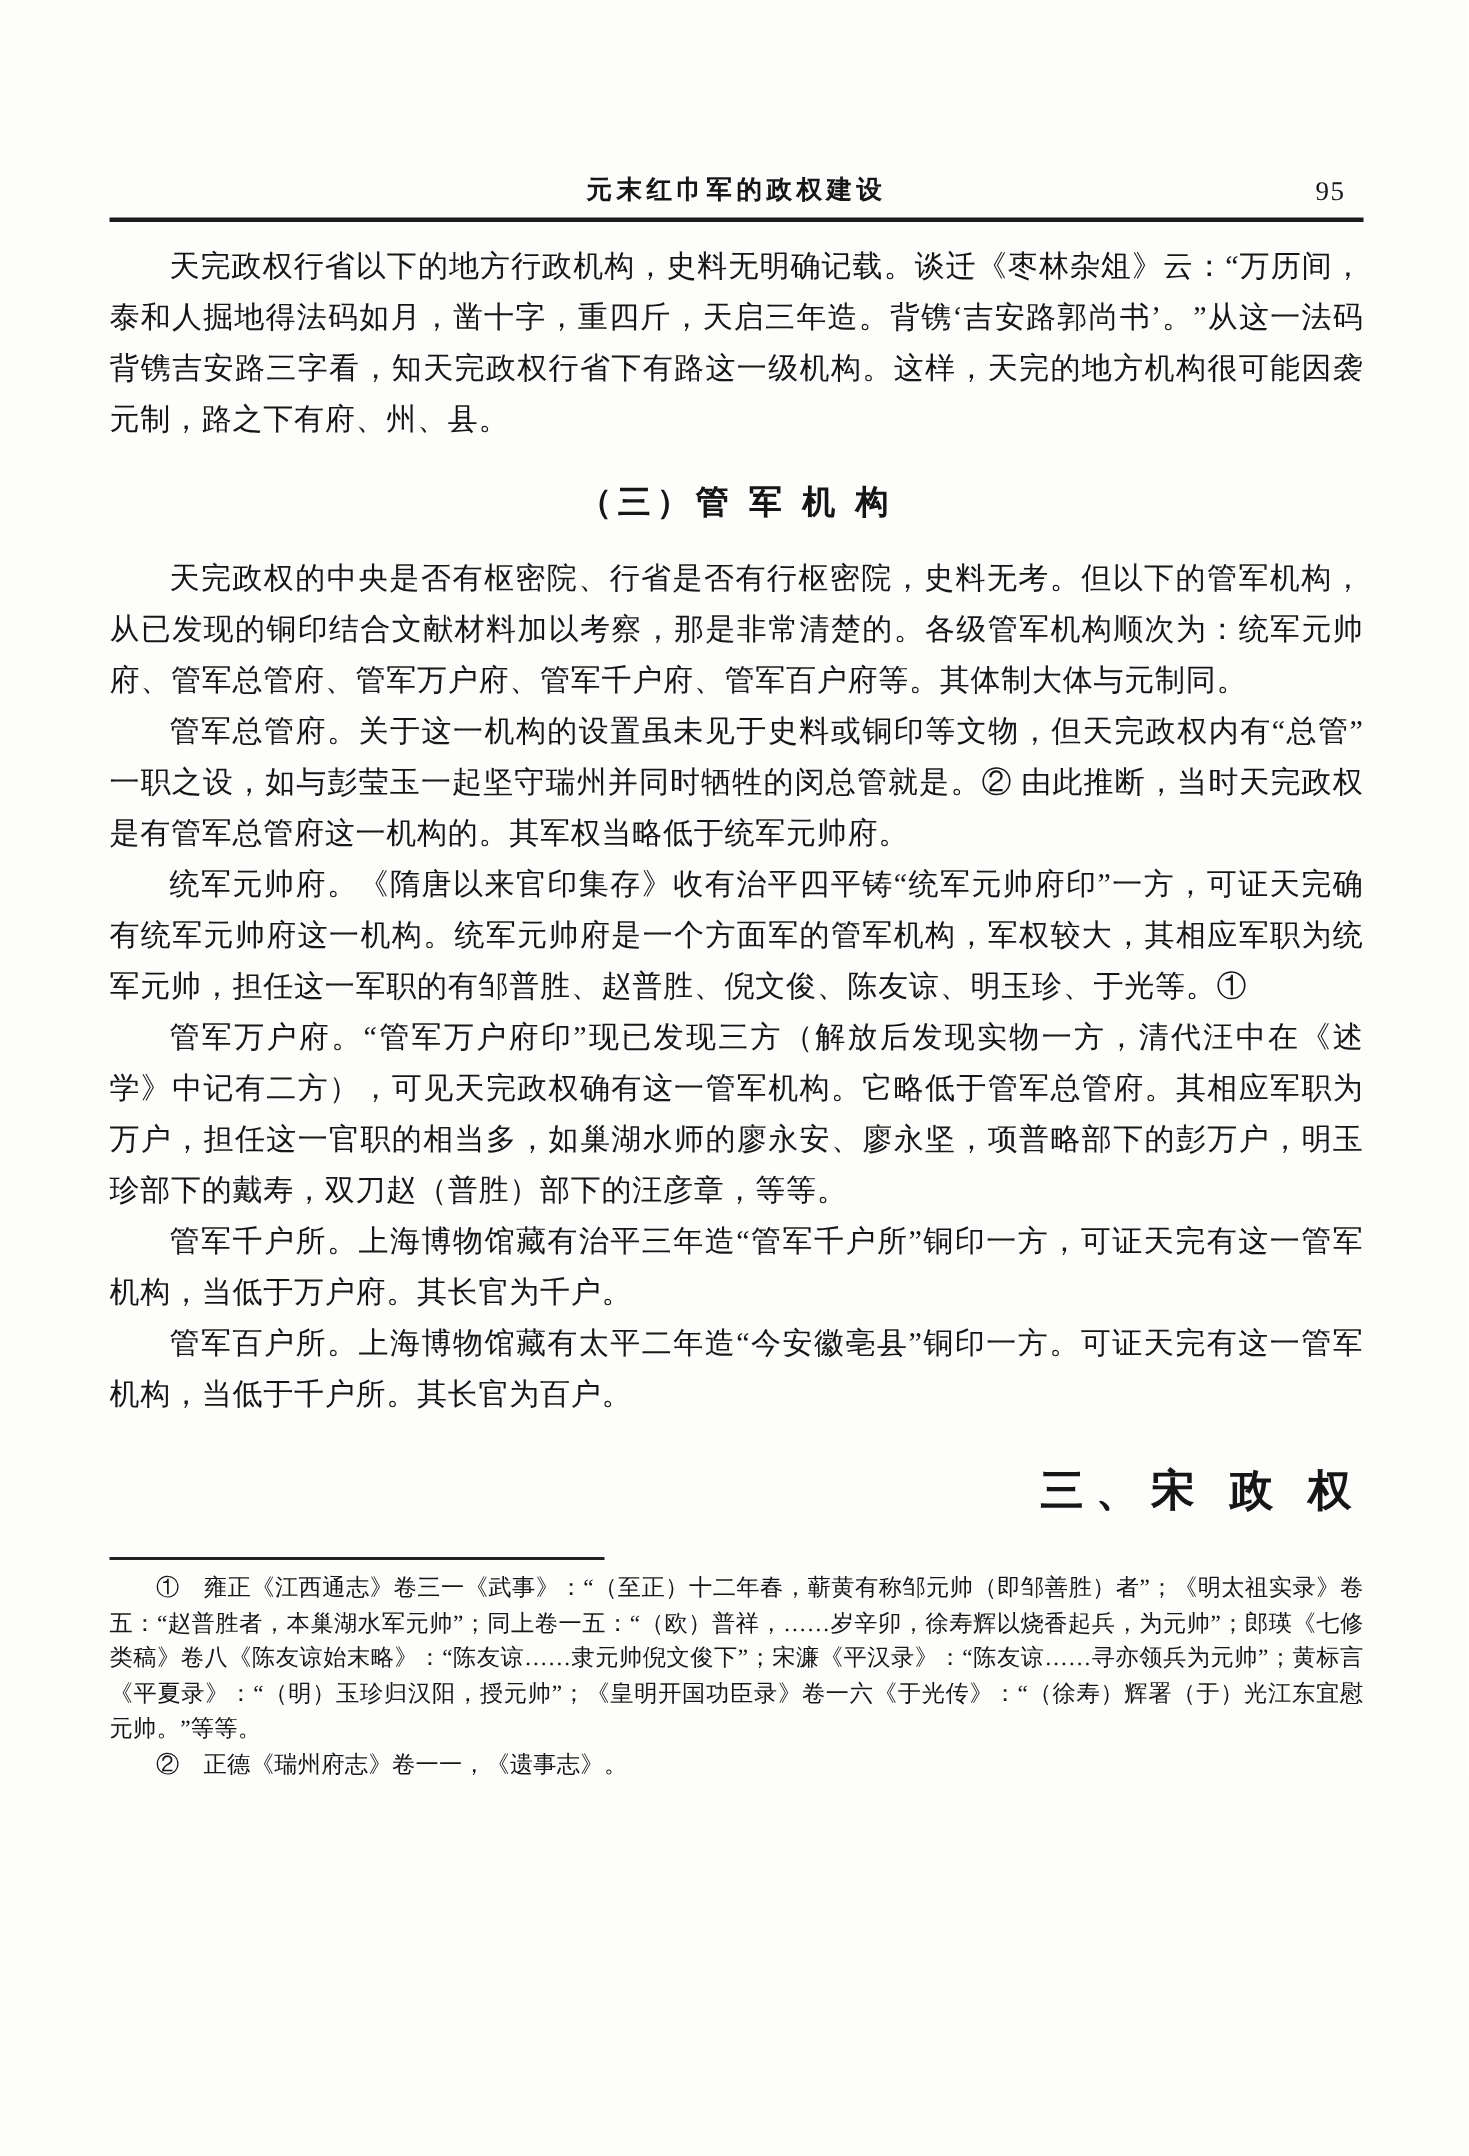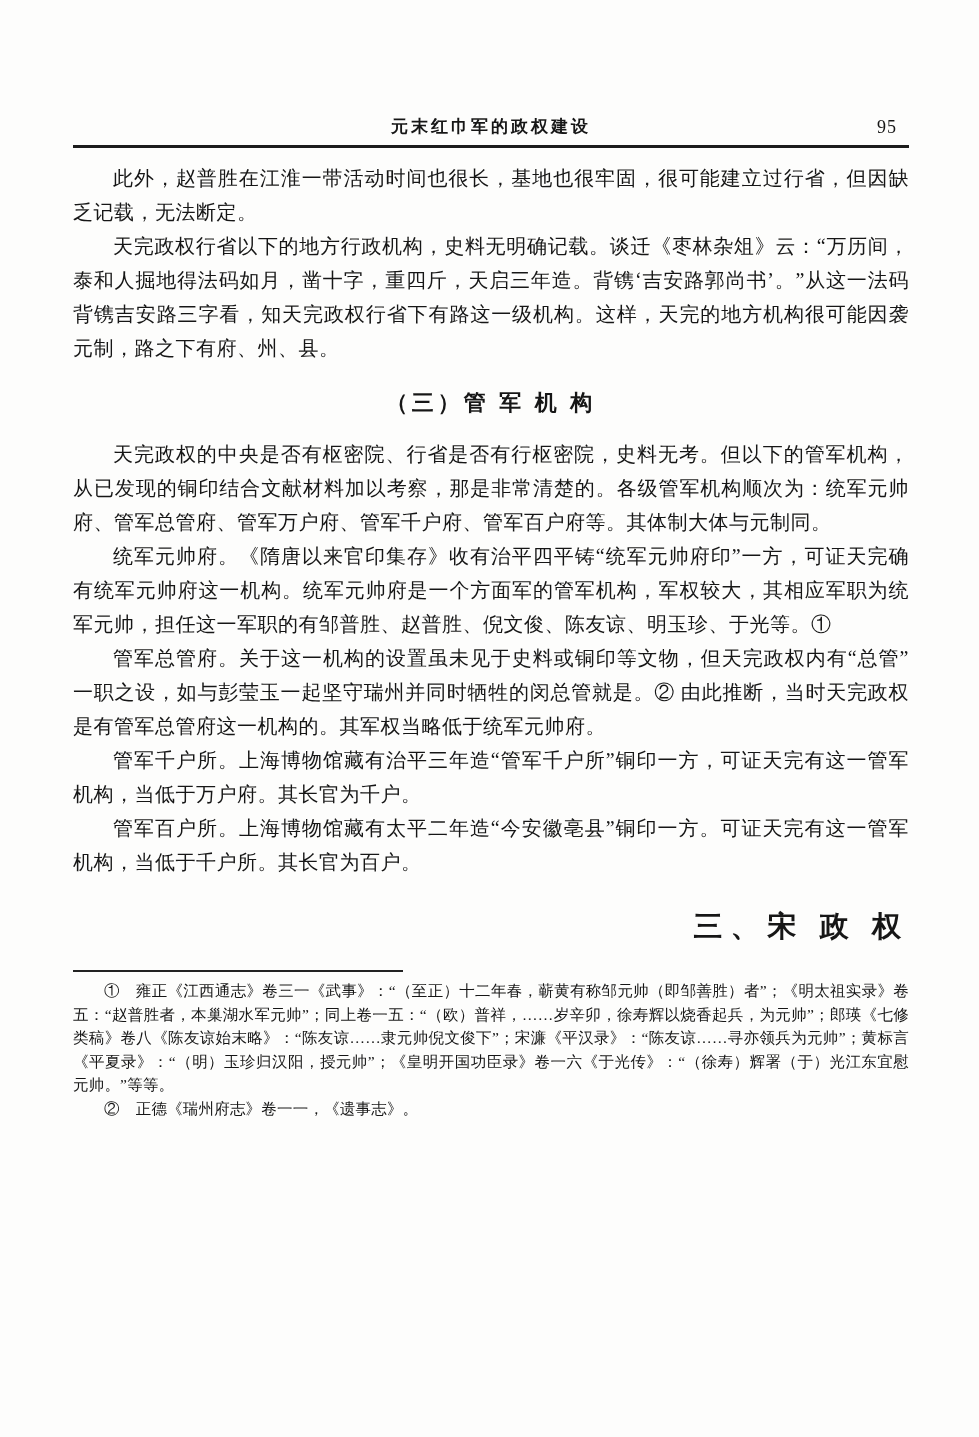--- a/index.html
+++ b/index.html
@@ -105,26 +105,26 @@
 <div class="page">
   <div class="content">
 
     <div class="running-header">
       <div class="header-title">元末红巾军的政权建设</div>
       <div class="page-number">95</div>
     </div>
     <div class="header-rule"></div>
 
     <div class="body-text">
-      <p class="body-para">此外，赵普胜在江淮一带活动时间也很长，基地也很牢固，很可能建立过行省，但因缺乏记载，无法断定。</p>
       <p class="body-para">天完政权行省以下的地方行政机构，史料无明确记载。谈迁《枣林杂俎》云：“万历间，泰和人掘地得法码如月，凿十字，重四斤，天启三年造。背镌‘吉安路郭尚书’。”从这一法码背镌吉安路三字看，知天完政权行省下有路这一级机构。这样，天完的地方机构很可能因袭元制，路之下有府、州、县。</p>
       <h3 class="sub-heading">（三）管 军 机 构</h3>
       <p class="body-para">天完政权的中央是否有枢密院、行省是否有行枢密院，史料无考。但以下的管军机构，从已发现的铜印结合文献材料加以考察，那是非常清楚的。各级管军机构顺次为：统军元帅府、管军总管府、管军万户府、管军千户府、管军百户府等。其体制大体与元制同。</p>
+      <p class="body-para">管军总管府。关于这一机构的设置虽未见于史料或铜印等文物，但天完政权内有“总管”一职之设，如与彭莹玉一起坚守瑞州并同时牺牲的闵总管就是。② 由此推断，当时天完政权是有管军总管府这一机构的。其军权当略低于统军元帅府。</p>
       <p class="body-para">统军元帅府。《隋唐以来官印集存》收有治平四平铸“统军元帅府印”一方，可证天完确有统军元帅府这一机构。统军元帅府是一个方面军的管军机构，军权较大，其相应军职为统军元帅，担任这一军职的有邹普胜、赵普胜、倪文俊、陈友谅、明玉珍、于光等。①</p>
-      <p class="body-para">管军总管府。关于这一机构的设置虽未见于史料或铜印等文物，但天完政权内有“总管”一职之设，如与彭莹玉一起坚守瑞州并同时牺牲的闵总管就是。② 由此推断，当时天完政权是有管军总管府这一机构的。其军权当略低于统军元帅府。</p>
+      <p class="body-para">管军万户府。“管军万户府印”现已发现三方（解放后发现实物一方，清代汪中在《述学》中记有二方），可见天完政权确有这一管军机构。它略低于管军总管府。其相应军职为万户，担任这一官职的相当多，如巢湖水师的廖永安、廖永坚，项普略部下的彭万户，明玉珍部下的戴寿，双刀赵（普胜）部下的汪彦章，等等。</p>
       <p class="body-para">管军千户所。上海博物馆藏有治平三年造“管军千户所”铜印一方，可证天完有这一管军机构，当低于万户府。其长官为千户。</p>
       <p class="body-para">管军百户所。上海博物馆藏有太平二年造“今安徽亳县”铜印一方。可证天完有这一管军机构，当低于千户所。其长官为百户。</p>
       <h2 class="main-heading">三、宋 政 权</h2>
     </div>
 
     <div class="footnotes">
       <div class="footnote-rule"></div>
       <p class="footnote">
         <span class="fn-marker">①</span><span>雍正《江西通志》卷三一《武事》：“（至正）十二年春，蕲黄有称邹元帅（即邹善胜）者”；《明太祖实录》卷五：“赵普胜者，本巢湖水军元帅”；同上卷一五：“（欧）普祥，……岁辛卯，徐寿辉以烧香起兵，为元帅”；郎瑛《七修类稿》卷八《陈友谅始末略》：“陈友谅……隶元帅倪文俊下”；宋濂《平汉录》：“陈友谅……寻亦领兵为元帅”；黄标言《平夏录》：“（明）玉珍归汉阳，授元帅”；《皇明开国功臣录》卷一六《于光传》：“（徐寿）辉署（于）光江东宜慰元帅。”等等。</span>
       </p>

